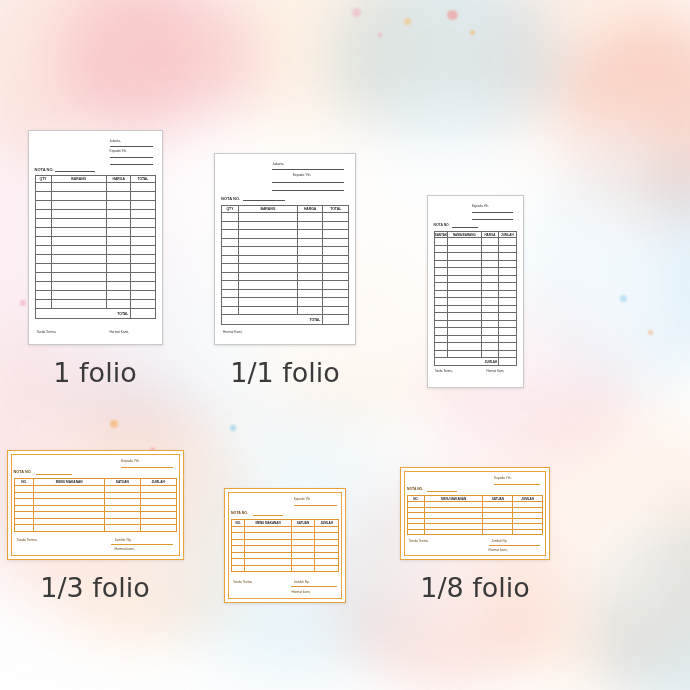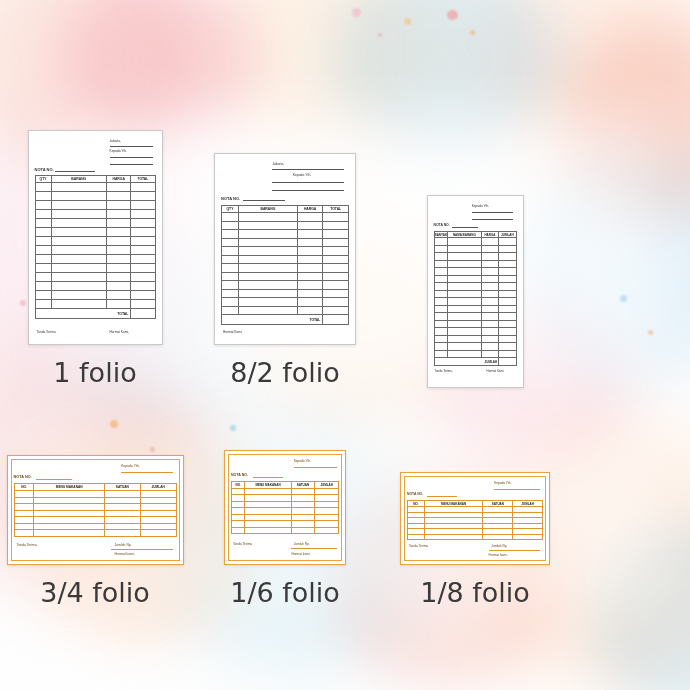--- a/index.html
+++ b/index.html
@@ -405,21 +405,21 @@
                 <tr style="height:10px;">
                   <td colspan="3" style="text-align:right; padding-right:2px; font-weight:bold;">TOTAL</td>
                   <td></td>
                 </tr>
               </tbody>
             </table>
 
             <div class="tiny" style="left:2px; bottom:4px; font-size:3.2px;">Hormat Kami,</div>
           </div>
         </div>
-        <div class="caption">8/2 folio</div>
+        <div class="caption">1/1 folio</div>
       </div>
 
       <div class="cell">
         <div class="paper" style="width:97px; height:193px;">
           <div class="nota-inner">
             <div class="tiny" style="left:46%; top:2px; font-size:3.2px;">Kepada Yth.</div>
             <div class="hdr-line" style="left:46%; top:10px; width:50%;"></div>
             <div class="hdr-line" style="left:46%; top:17px; width:50%;"></div>
 
             <div class="tiny" style="left:0; top:21px; font-size:3.4px; font-weight:bold;">NOTA NO.</div>
@@ -614,21 +614,21 @@
                   </tr>
               </tbody>
             </table>
 
             <div class="tiny" style="left:3px; bottom:11px; font-size:3.4px;">Tanda Terima</div>
             <div class="tiny" style="left:62%; bottom:11px; font-size:3.4px;">Jumlah Rp.</div>
             <div class="tiny" style="left:62%; bottom:2px; font-size:3.4px;">Hormat kami,</div>
             <div class="hdr-line" style="left:60%; bottom:8px; width:38%;"></div>
           </div>
         </div>
-        <div class="caption">3/4 folio</div>
+        <div class="caption">1/3 folio</div>
       </div>
 
       <div class="cell">
         <div class="paper orange" style="width:122px; height:115px;">
           <div class="frame-orange"></div>
           <div class="nota-inner">
             <div class="tiny" style="left:58%; top:2px; font-size:3.2px;">Kepada Yth.</div>
             <div class="hdr-line" style="left:58%; top:10px; width:40%;"></div>
 
             <div class="tiny" style="left:0; top:16px; font-size:3.6px; font-weight:bold;">NOTA NO.</div>
@@ -688,21 +688,20 @@
                   </tr>
               </tbody>
             </table>
 
             <div class="tiny" style="left:2px; bottom:12px; font-size:3.2px;">Tanda Terima</div>
             <div class="tiny" style="left:58%; bottom:12px; font-size:3.2px;">Jumlah Rp.</div>
             <div class="hdr-line" style="left:56%; bottom:9px; width:42%;"></div>
             <div class="tiny" style="left:56%; bottom:2px; font-size:3.2px;">Hormat kami,</div>
           </div>
         </div>
-        <div class="caption">1/6 folio</div>
       </div>
 
       <div class="cell">
         <div class="paper orange" style="width:150px; height:93px;">
           <div class="frame-orange"></div>
           <div class="nota-inner">
             <div class="tiny" style="left:64%; top:2px; font-size:3.2px;">Kepada Yth.</div>
             <div class="hdr-line" style="left:64%; top:10px; width:34%;"></div>
 
             <div class="tiny" style="left:0; top:13px; font-size:3.4px; font-weight:bold;">NOTA NO.</div>

